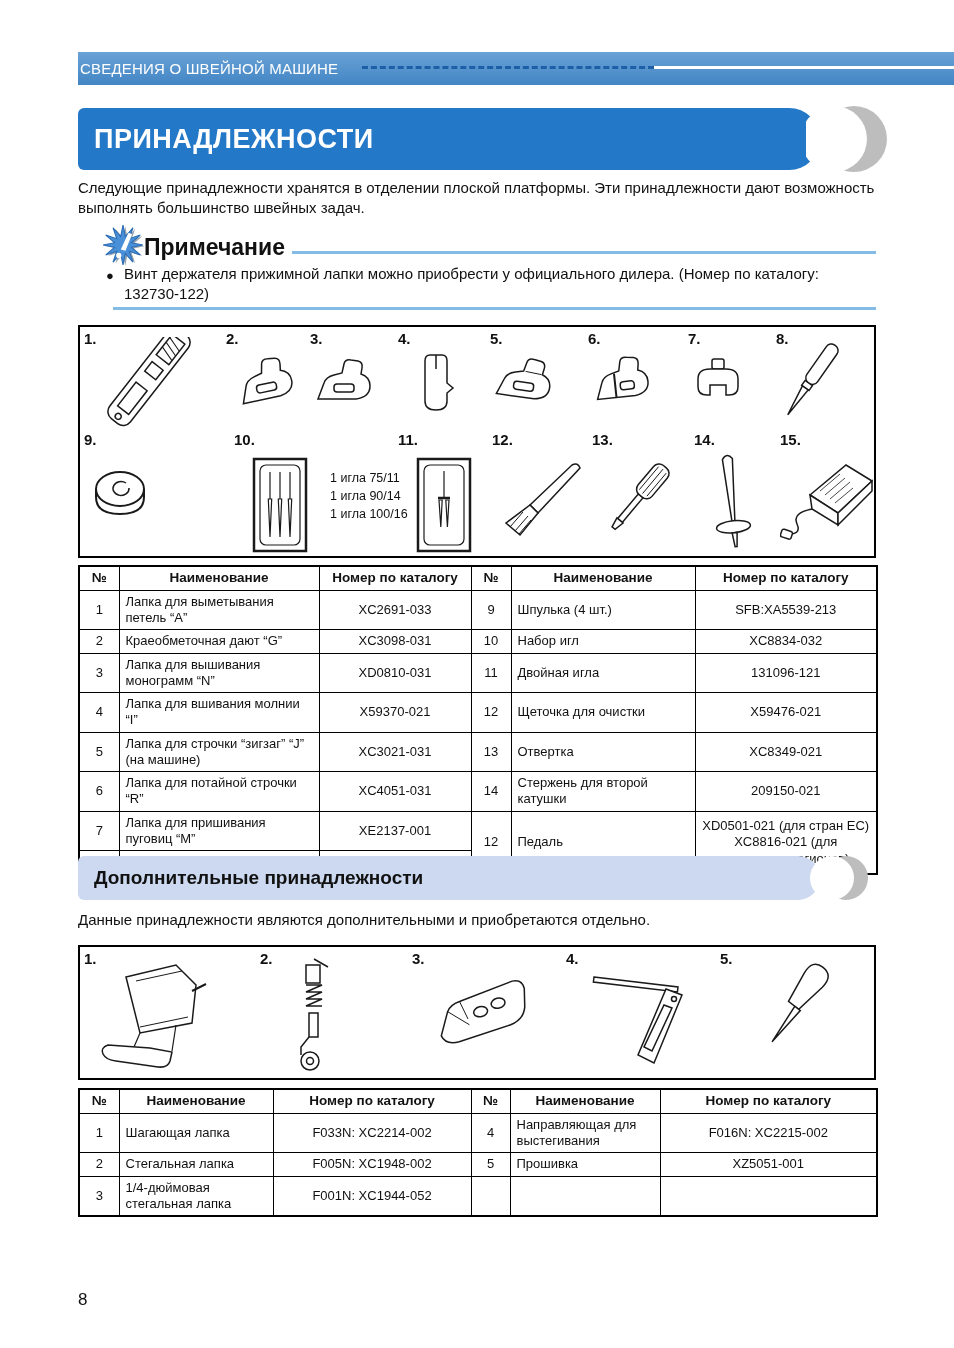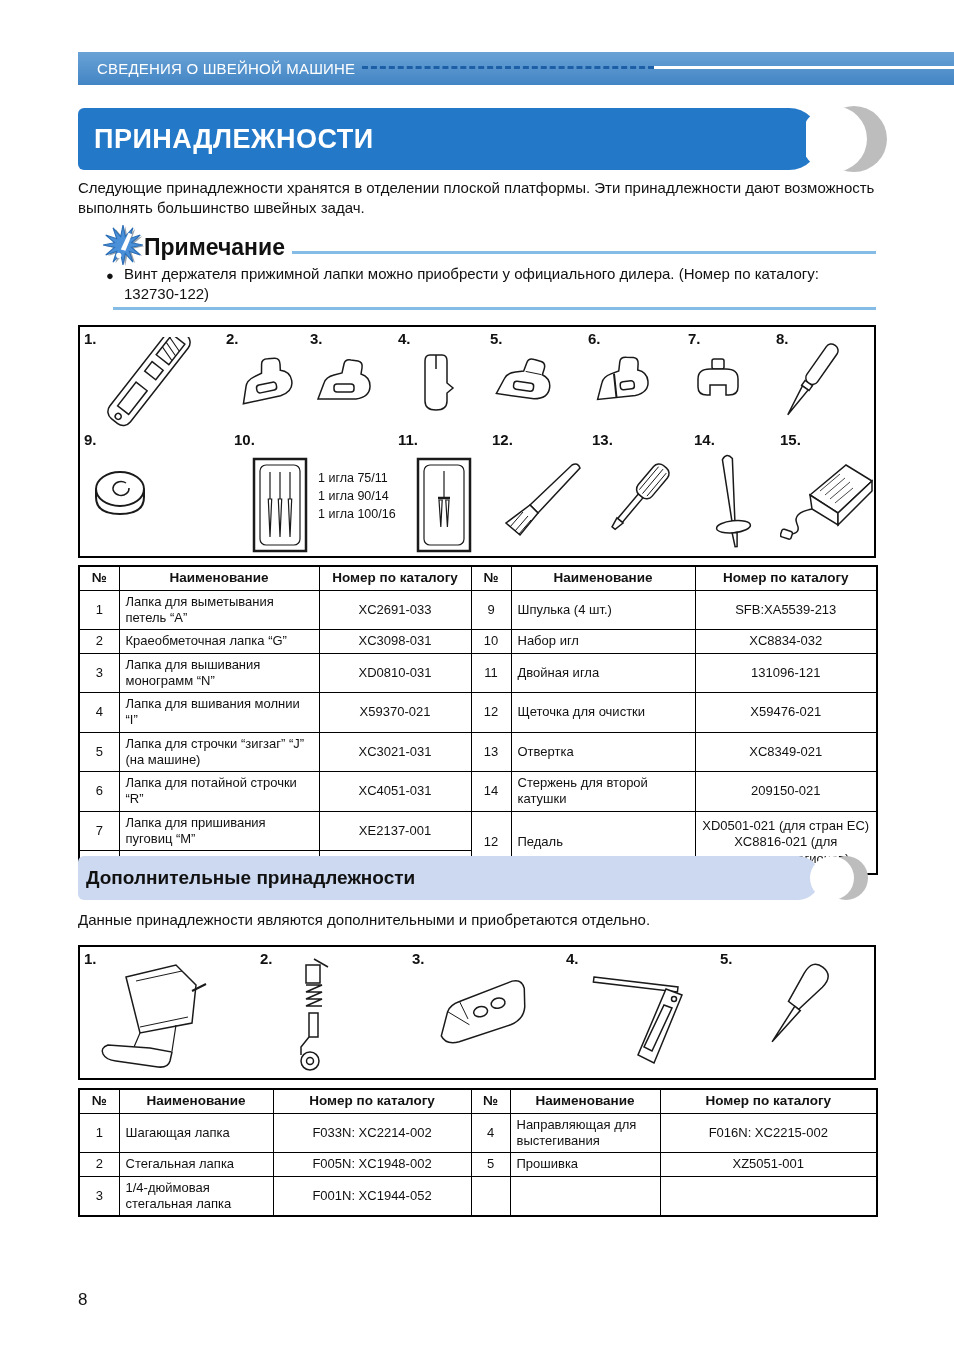--- a/index.html
+++ b/index.html
@@ -18,37 +18,37 @@
     width:954px;height:1348px;position:relative;overflow:hidden;
     font-family:"Liberation Sans", sans-serif;color:var(--ink);
   }
   .abs{position:absolute;}
 
   
   .header-bar{
     left:78px;top:52px;width:876px;height:33px;
     background:linear-gradient(to bottom,var(--header-top),var(--header-bottom));
     color:#fff;font-size:15px;letter-spacing:.2px;
-    line-height:33px;padding-left:19px;
+    line-height:33px;padding-left:2px;
   }
   .header-dash{position:absolute;left:284px;top:14px;width:292px;height:0;
     border-top:3px dashed var(--dash-blue);}
   .header-solid{position:absolute;left:576px;top:14px;right:0;height:3px;background:#fff;}
 
   
   .banner1{
     left:78px;top:108px;width:742px;height:62px;background:var(--banner-blue);
     border-radius:6px 31px 31px 6px;color:#fff;font-size:27px;font-weight:bold;
     line-height:62px;padding-left:16px;letter-spacing:.5px;
   }
   
   .banner2{
     left:78px;top:856px;width:742px;height:44px;background:var(--banner-light);
     border-radius:6px 22px 22px 6px;color:#111;font-size:19px;font-weight:bold;
-    line-height:44px;padding-left:8px;
+    line-height:44px;padding-left:16px;
   }
   .body-text{font-size:15px;line-height:1.35;}
   .note-title{font-size:23px;font-weight:bold;}
   .blue-rule{background:var(--line-blue);height:3px;}
   .bullet-dot{font-size:13px;line-height:1;padding-top:3px;}
 
   .figure-box{border:2px solid #000;background:#fff;}
   .fig-label{font-size:15px;font-weight:bold;}
   .needle-lines{font-size:12.5px;line-height:1.45;}
 
@@ -182,21 +182,21 @@
     <rect x="8" y="8" width="40" height="80" rx="6" stroke-width="1.2"></rect>
     <g stroke-width="1.2">
       <line x1="18" y1="15" x2="18" y2="42"></line>
         <path d="M16.3 42 h3.4 L18 80 Z"></path>
       <line x1="28" y1="15" x2="28" y2="42"></line>
         <path d="M26.3 42 h3.4 L28 80 Z"></path>
       <line x1="38" y1="15" x2="38" y2="42"></line>
         <path d="M36.3 42 h3.4 L38 80 Z"></path>
     </g>
   </svg>
-  <div class="abs needle-lines" style="left:238px;top:142px">
+  <div class="abs needle-lines" style="left:250px;top:142px">
     <div>1 игла 75/11</div>
     <div>1 игла 90/14</div>
     <div>1 игла 100/16</div>
   </div>
 
   <svg class="abs art" style="left:336px;top:130px" width="56" height="96" viewBox="0 0 56 96" fill="#fff" stroke="#1a1a1a">
     <rect x="2" y="2" width="52" height="92" stroke-width="2.5"></rect>
     <rect x="8" y="8" width="40" height="80" rx="6" stroke-width="1.2"></rect>
     <g stroke-width="1.2">
       <line x1="28" y1="14" x2="28" y2="40"></line>
@@ -260,21 +260,21 @@
   <tr>
     <td class="cnum">1</td>
     <td class="cname">Лапка для выметывания петель “A”</td>
     <td class="ccode">XC2691-033</td>
     <td class="cnum">9</td>
     <td class="cname">Шпулька (4 шт.)</td>
     <td class="ccode">SFB:XA5539-213</td>
   </tr>
   <tr>
     <td class="cnum">2</td>
-    <td class="cname">Краеобметочная лапка “G”</td>
+    <td class="cname">Краеобметочная дают “G”</td>
     <td class="ccode">XC3098-031</td>
     <td class="cnum">10</td>
     <td class="cname">Набор игл</td>
     <td class="ccode">XC8834-032</td>
   </tr>
   <tr>
     <td class="cnum">3</td>
     <td class="cname">Лапка для вышивания монограмм “N”</td>
     <td class="ccode">XD0810-031</td>
     <td class="cnum">11</td>

